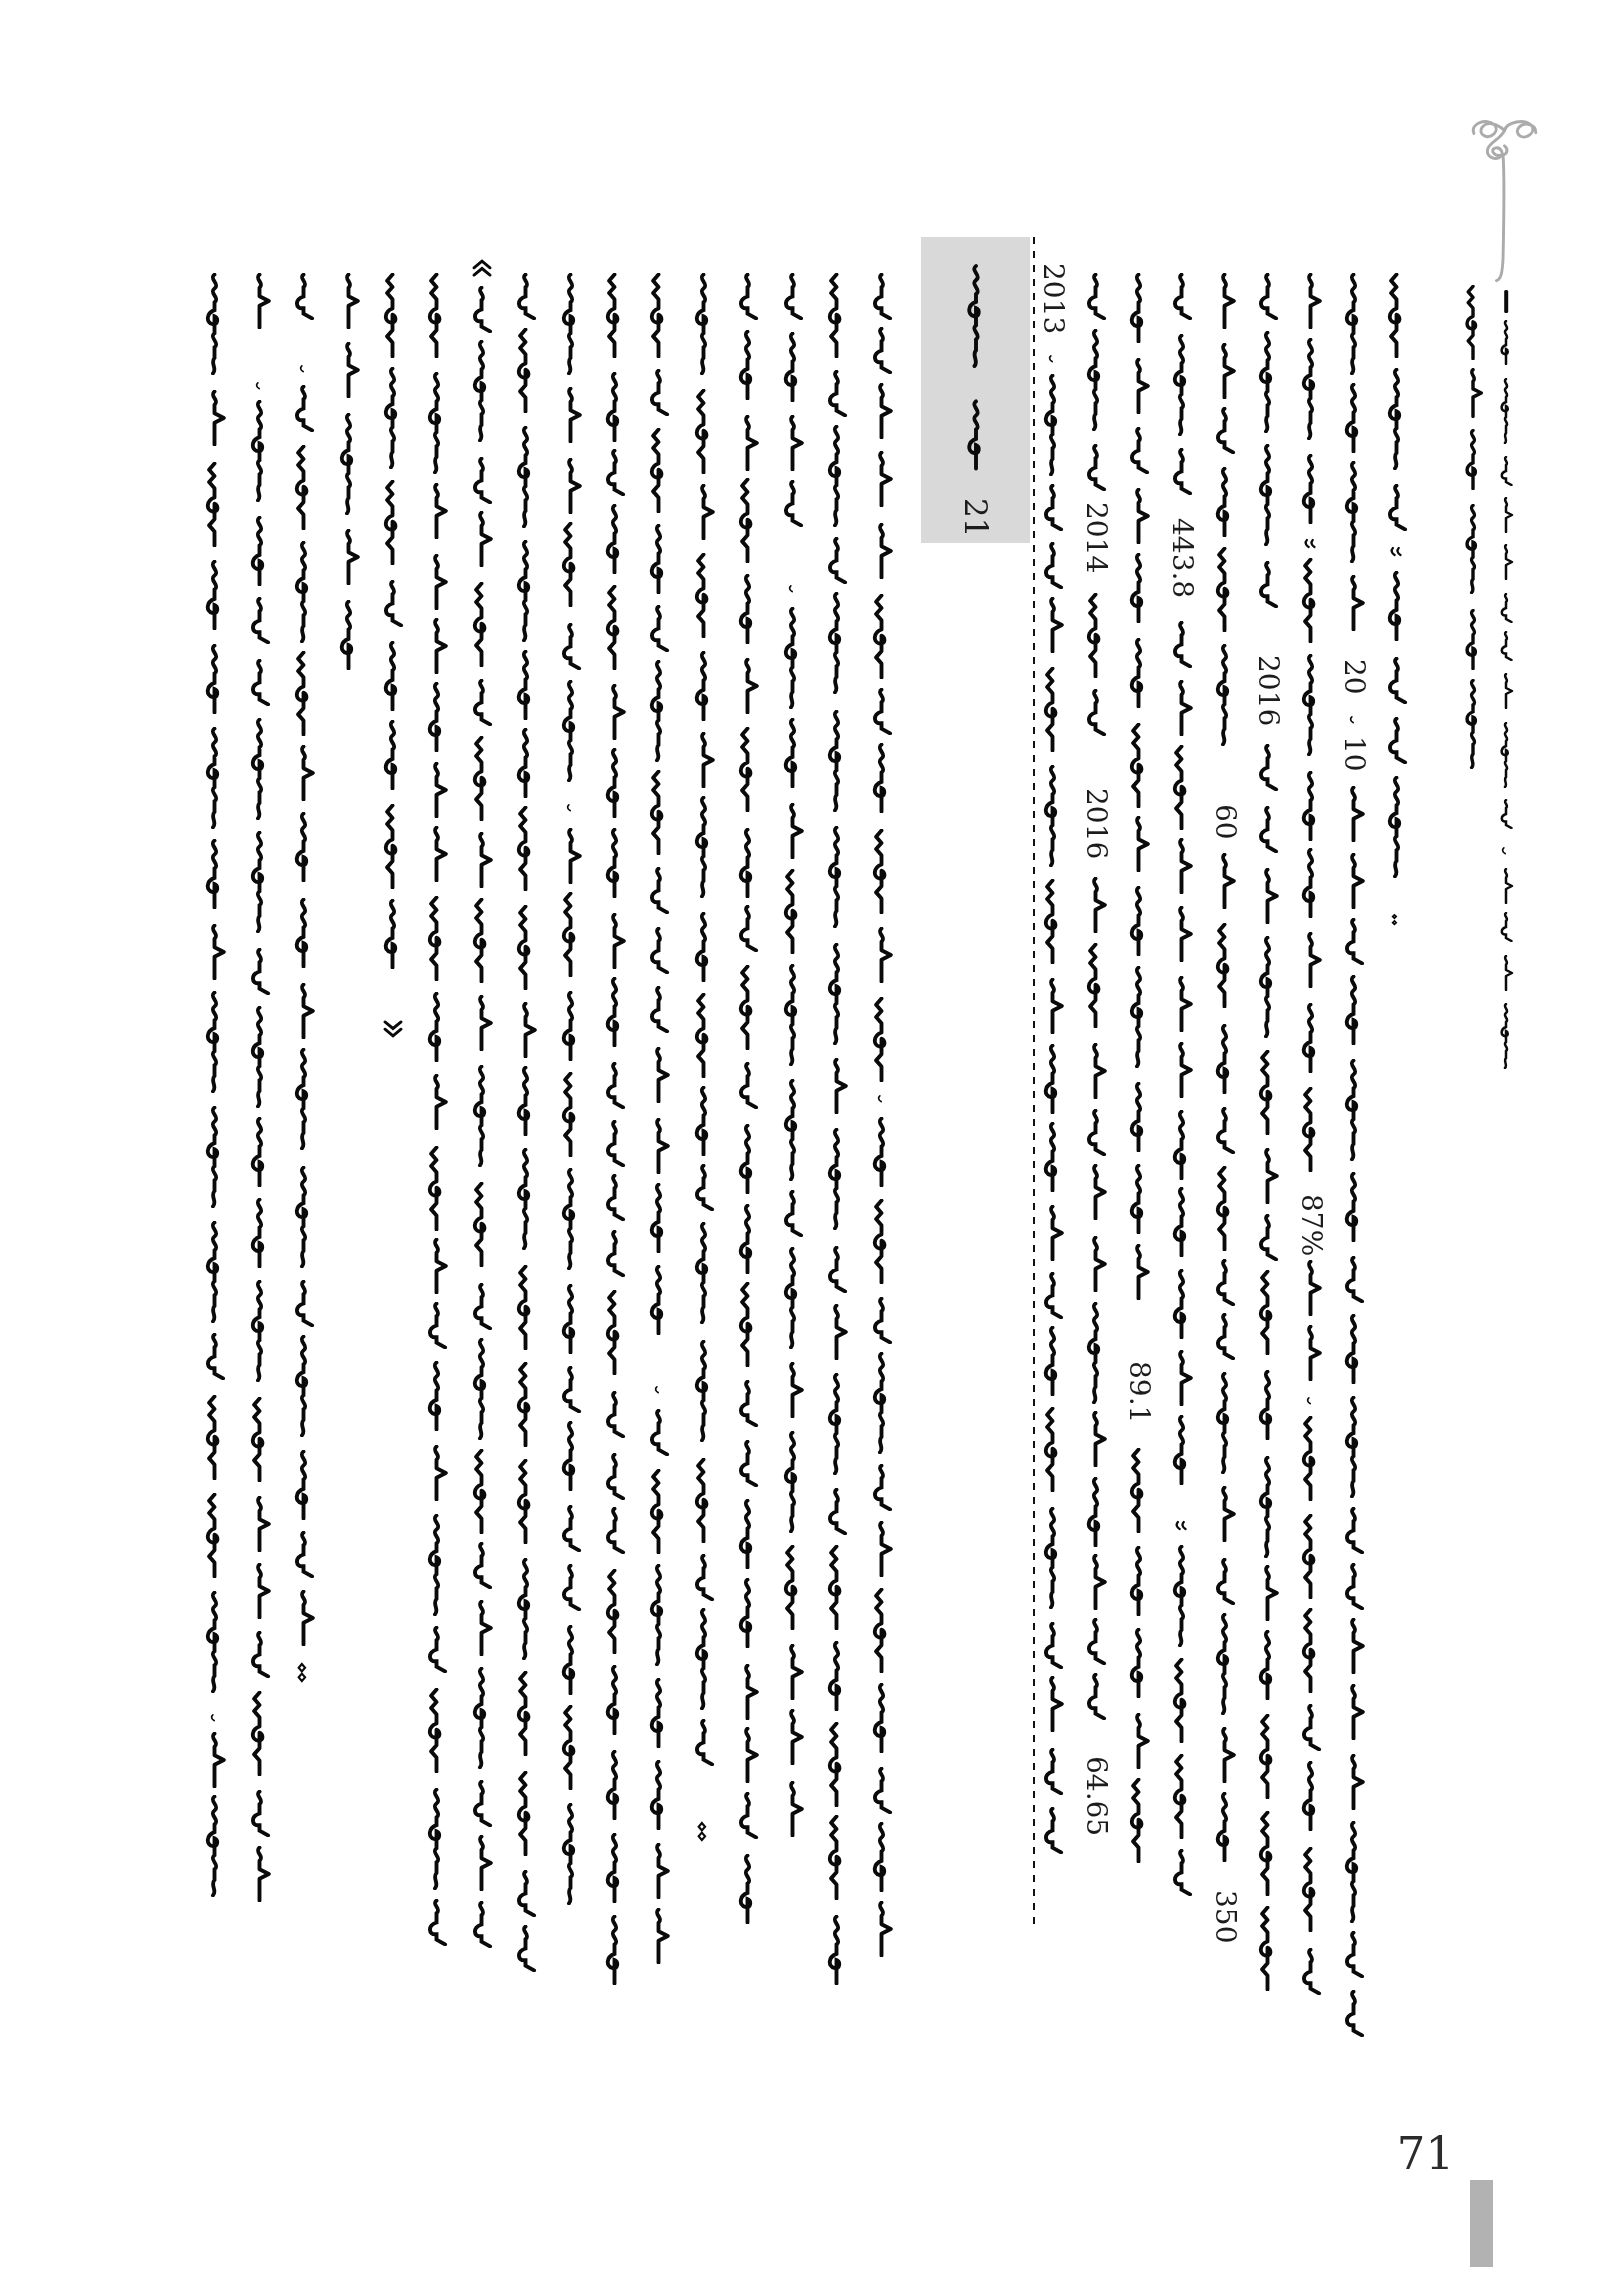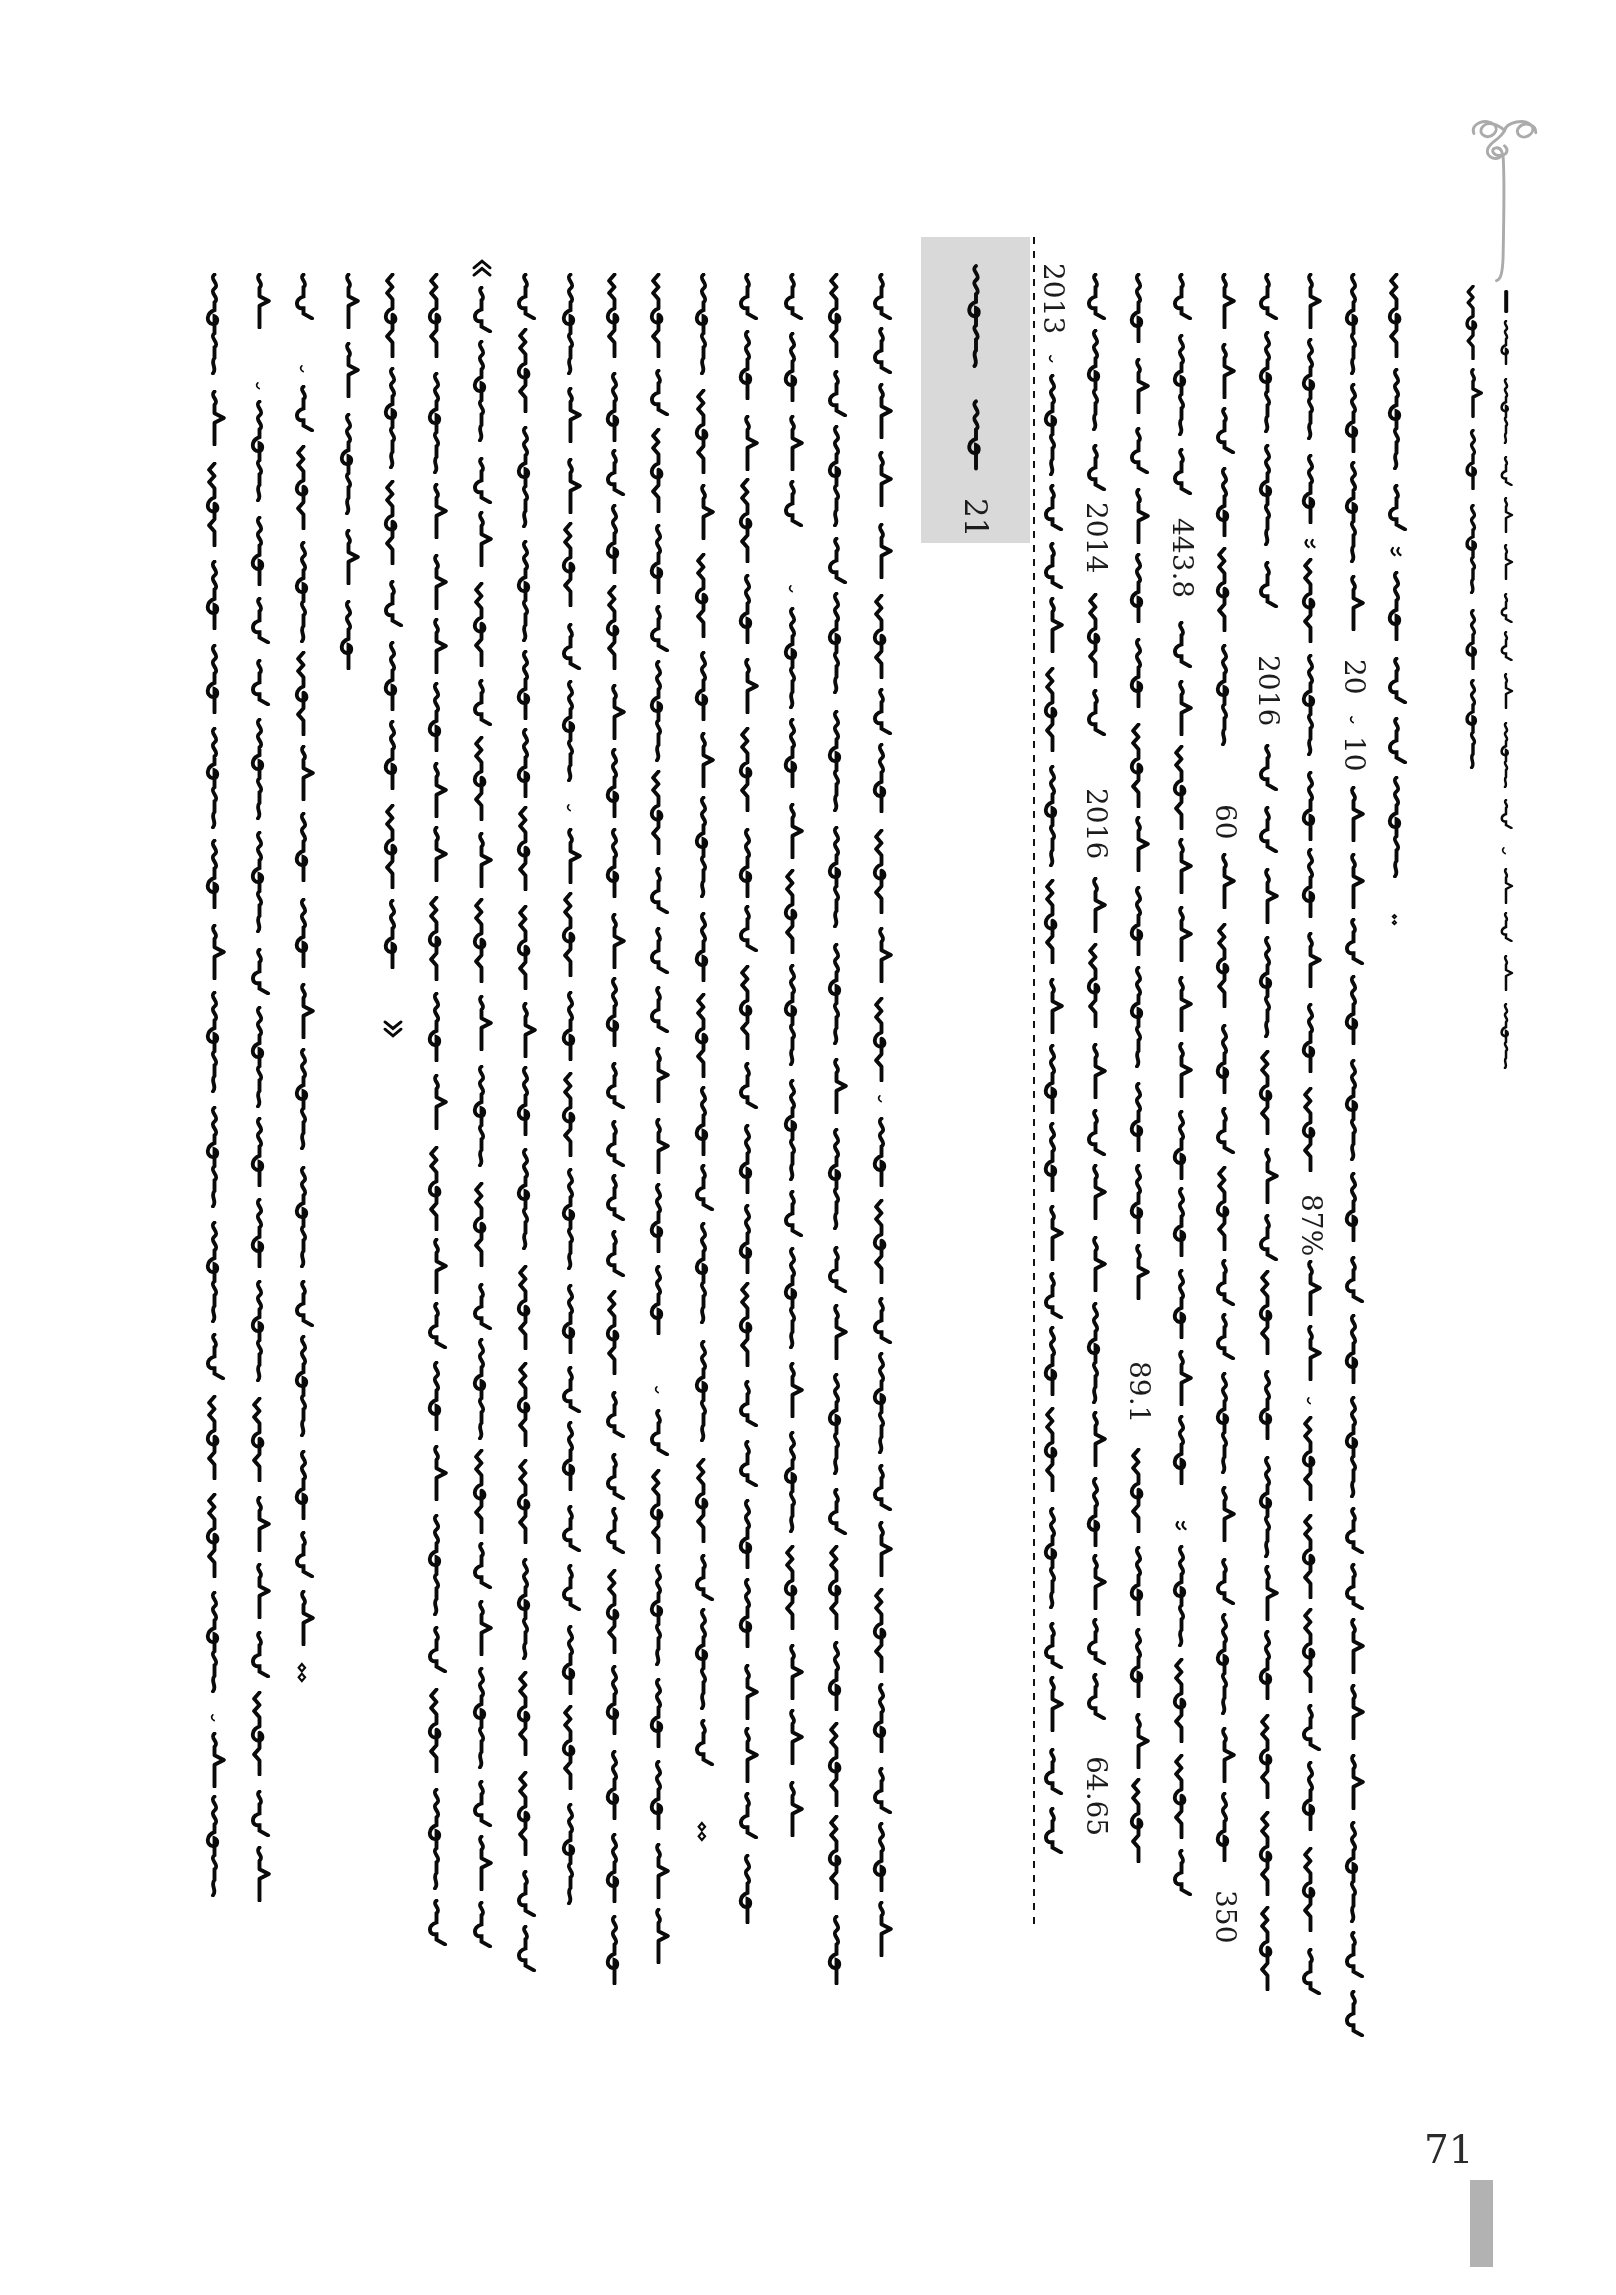--- a/index.html
+++ b/index.html
@@ -25,22 +25,22 @@
     position:absolute; left:50%; transform:translateX(-50%); bottom:5.8px;
     writing-mode:vertical-rl; text-orientation:mixed;
     font-family:"DejaVu Serif", serif; font-size:31px; color:#1c1c1c; line-height:1;
   }
   #dashed-divider{
     position:absolute; left:1033px; top:237px; width:2.2px; height:1689px;
     background:repeating-linear-gradient(180deg,#111 0px,#111 7.3px,transparent 7.3px,transparent 14px);
   }
   #flourish{position:absolute; left:1468px; top:116px;}
   #page-number{
-    position:absolute; left:1424px; top:2127px; width:73px; text-align:left;
-    font-family:"DejaVu Serif", serif; font-size:39px; color:#2b2b2b;
+    position:absolute; left:1389px; top:2127px; width:73px; text-align:center;
+    font-family:"DejaVu Serif", serif; font-size:45px; color:#2b2b2b;
   }
   #edge-bar{position:absolute; left:1470px; top:2180px; width:22.6px; height:87px; background:#b2b2b2;}
 </style>
 </head>
 <body>
 
 <svg width="0" height="0" style="position:absolute" aria-hidden="true">
   <defs>
     <g id="w1">
         <path d="M16,2 C8,8 24,14 16,20 C8,26 24,32 16,38 L16,50 C5,54 5,66 13,68 C21,70 21,60 16,58 L16,88" fill="none" stroke="#0a0a0a" stroke-width="5" stroke-linecap="round"></path>

